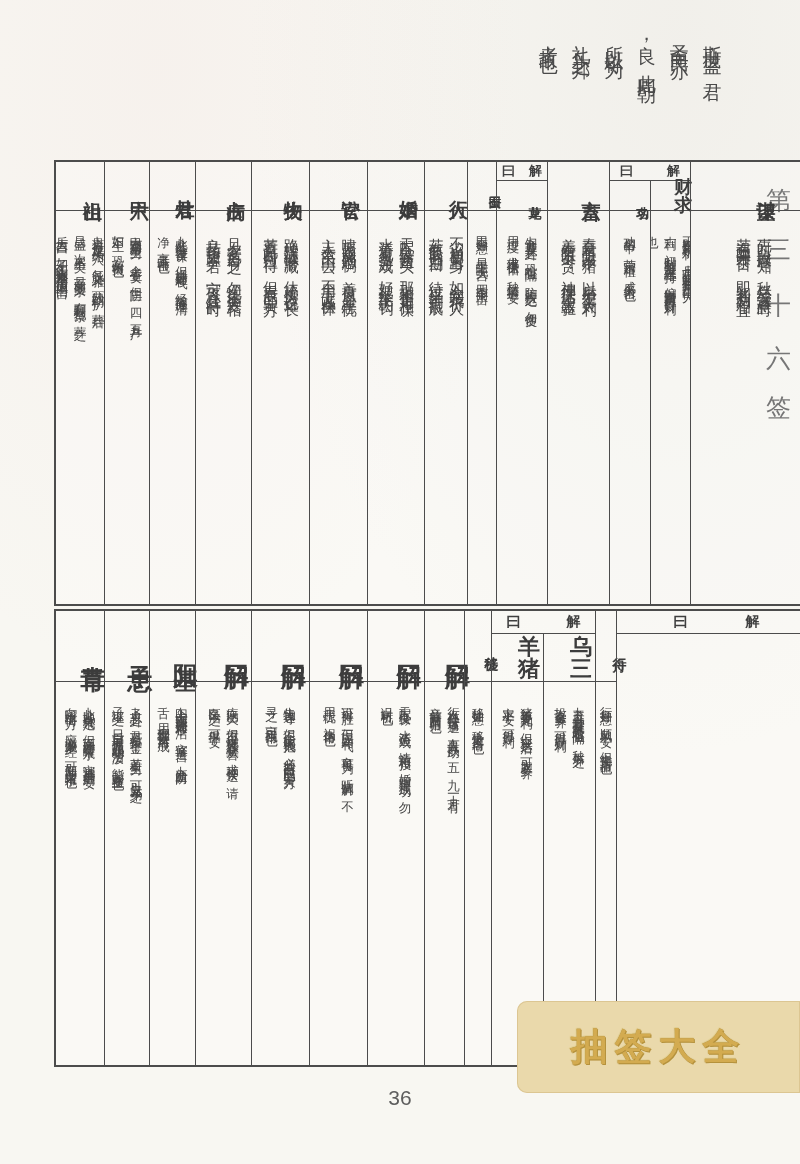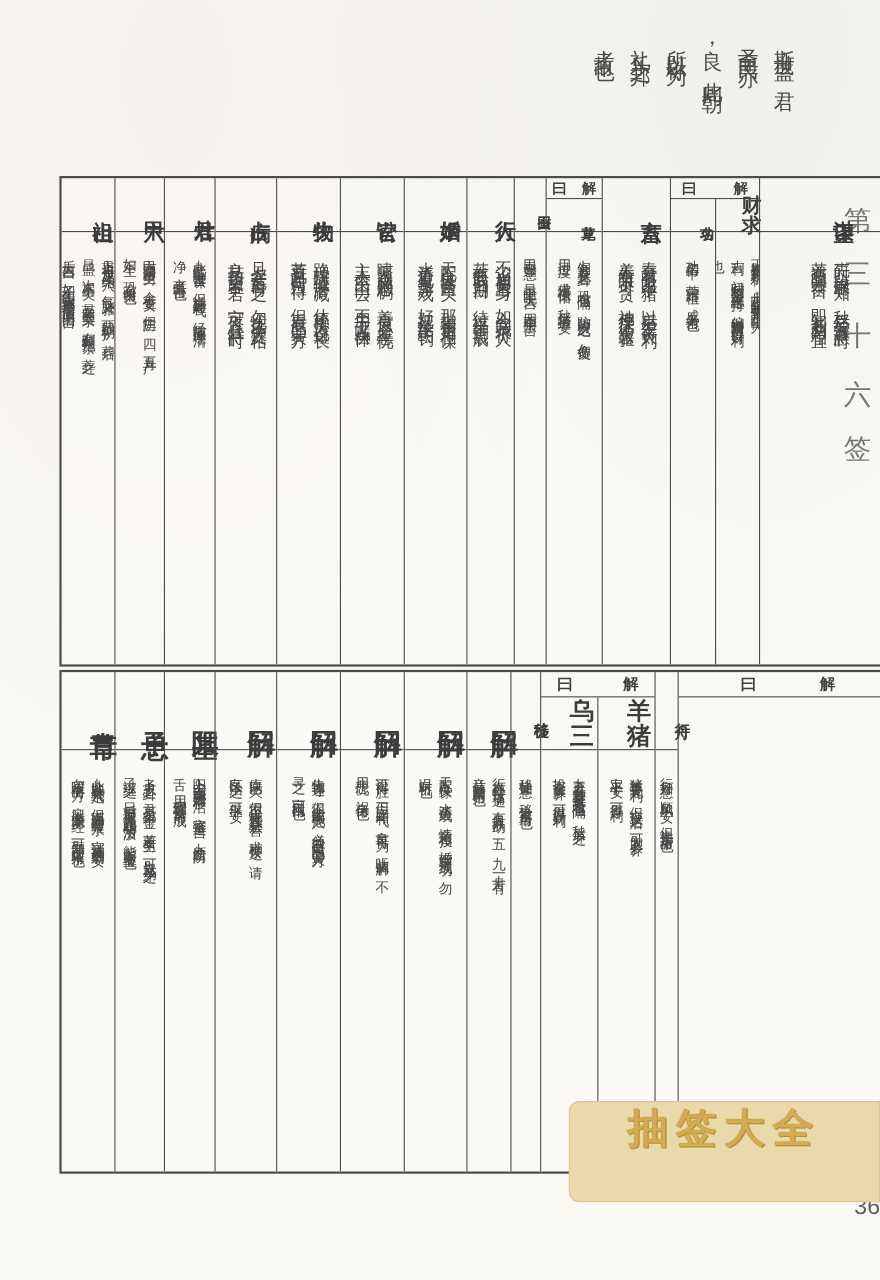--- a/index.html
+++ b/index.html
@@ -53,26 +53,26 @@
   .t1 .grp .ht{ font-size:13px; letter-spacing:0; }
   .hz .ht{ writing-mode:horizontal-tb; text-orientation:mixed; letter-spacing:3px; }
   .t1 .hz .ht{ font-size:18px; }
   .t2 .hz .ht{ font-size:22px; }
   .body{ flex:1; display:flex; flex-direction:row-reverse; justify-content:center;
     align-items:flex-start; padding-top:15px; column-gap:4px; overflow:hidden; }
   .vl{ writing-mode:vertical-rl; text-orientation:upright;
     font-size:12.5px; letter-spacing:2px; line-height:1.12; color:#464646; }
   .big .vl{ font-size:15px; letter-spacing:3.5px; }
   
-  .page-num{ position:absolute; left:0; right:0; bottom:54px; text-align:right;
+  .page-num{ position:absolute; left:0; right:0; bottom:54px; text-align:center;
     font-family:"Liberation Sans","DejaVu Sans",sans-serif;
     font-size:21px; color:#5d5d5d; }
   .watermark{ position:absolute; right:0; top:1001px; width:283px; height:92px;
     background:#ead9ab; border-radius:10px 0 0 10px;
-    display:flex; justify-content:center;
+    display:flex; align-items:center; justify-content:center;
     box-shadow:0 0 0 1px rgba(210,185,130,.6) inset; }
   .watermark span{ font-size:37px; font-weight:bold; letter-spacing:7px;
     color:#d3ab50; text-shadow:0 0 1px #9c7c2e, 1px 1px 0 #b8953f, -1px -1px 0 #e8d79f; }
 </style>
 </head>
 <body>
 
 <div class="page">
 
   <div class="top-note">
@@ -307,36 +307,36 @@
         </div>
         <div class="body">
           <span class="vl">移徒如意　移之大吉可居也</span>
         </div>
       </div>
       <div class="grp" style="width: 104px;">
         <div class="strip">
           <span style="letter-spacing: 46px; margin-right: -46px;">曰解</span>
         </div>
         <div class="grprow">
+          <div class="col hz" style="width: 47px;">
+            <div class="hdr">
+              <span class="ht">羊猪</span>
+            </div>
+            <div class="body">
+              <span class="vl">猪羊春夏无利　但交秋之后　可大胆多养</span>
+              <span class="vl">定卜平安　可得厚利</span>
+            </div>
+          </div>
           <div class="col hz" style="width: 56px;">
             <div class="hdr">
               <span class="ht">乌三</span>
             </div>
             <div class="body">
               <span class="vl">卜养三鸟之卦春夏养之恐有阻隔　秋后养之</span>
               <span class="vl">投资金多养　可得厚财利</span>
-            </div>
-          </div>
-          <div class="col hz" style="width: 47px;">
-            <div class="hdr">
-              <span class="ht">羊猪</span>
-            </div>
-            <div class="body">
-              <span class="vl">猪羊春夏无利　但交秋之后　可大胆多养</span>
-              <span class="vl">定卜平安　可得厚利</span>
             </div>
           </div>
         </div>
       </div>
       <div class="col sm" style="width: 21px;">
         <div class="hdr">
           <span class="ht">行舟</span>
         </div>
         <div class="body">
           <span class="vl">行舟如意　顺风平安　但先苦后甜也</span>

